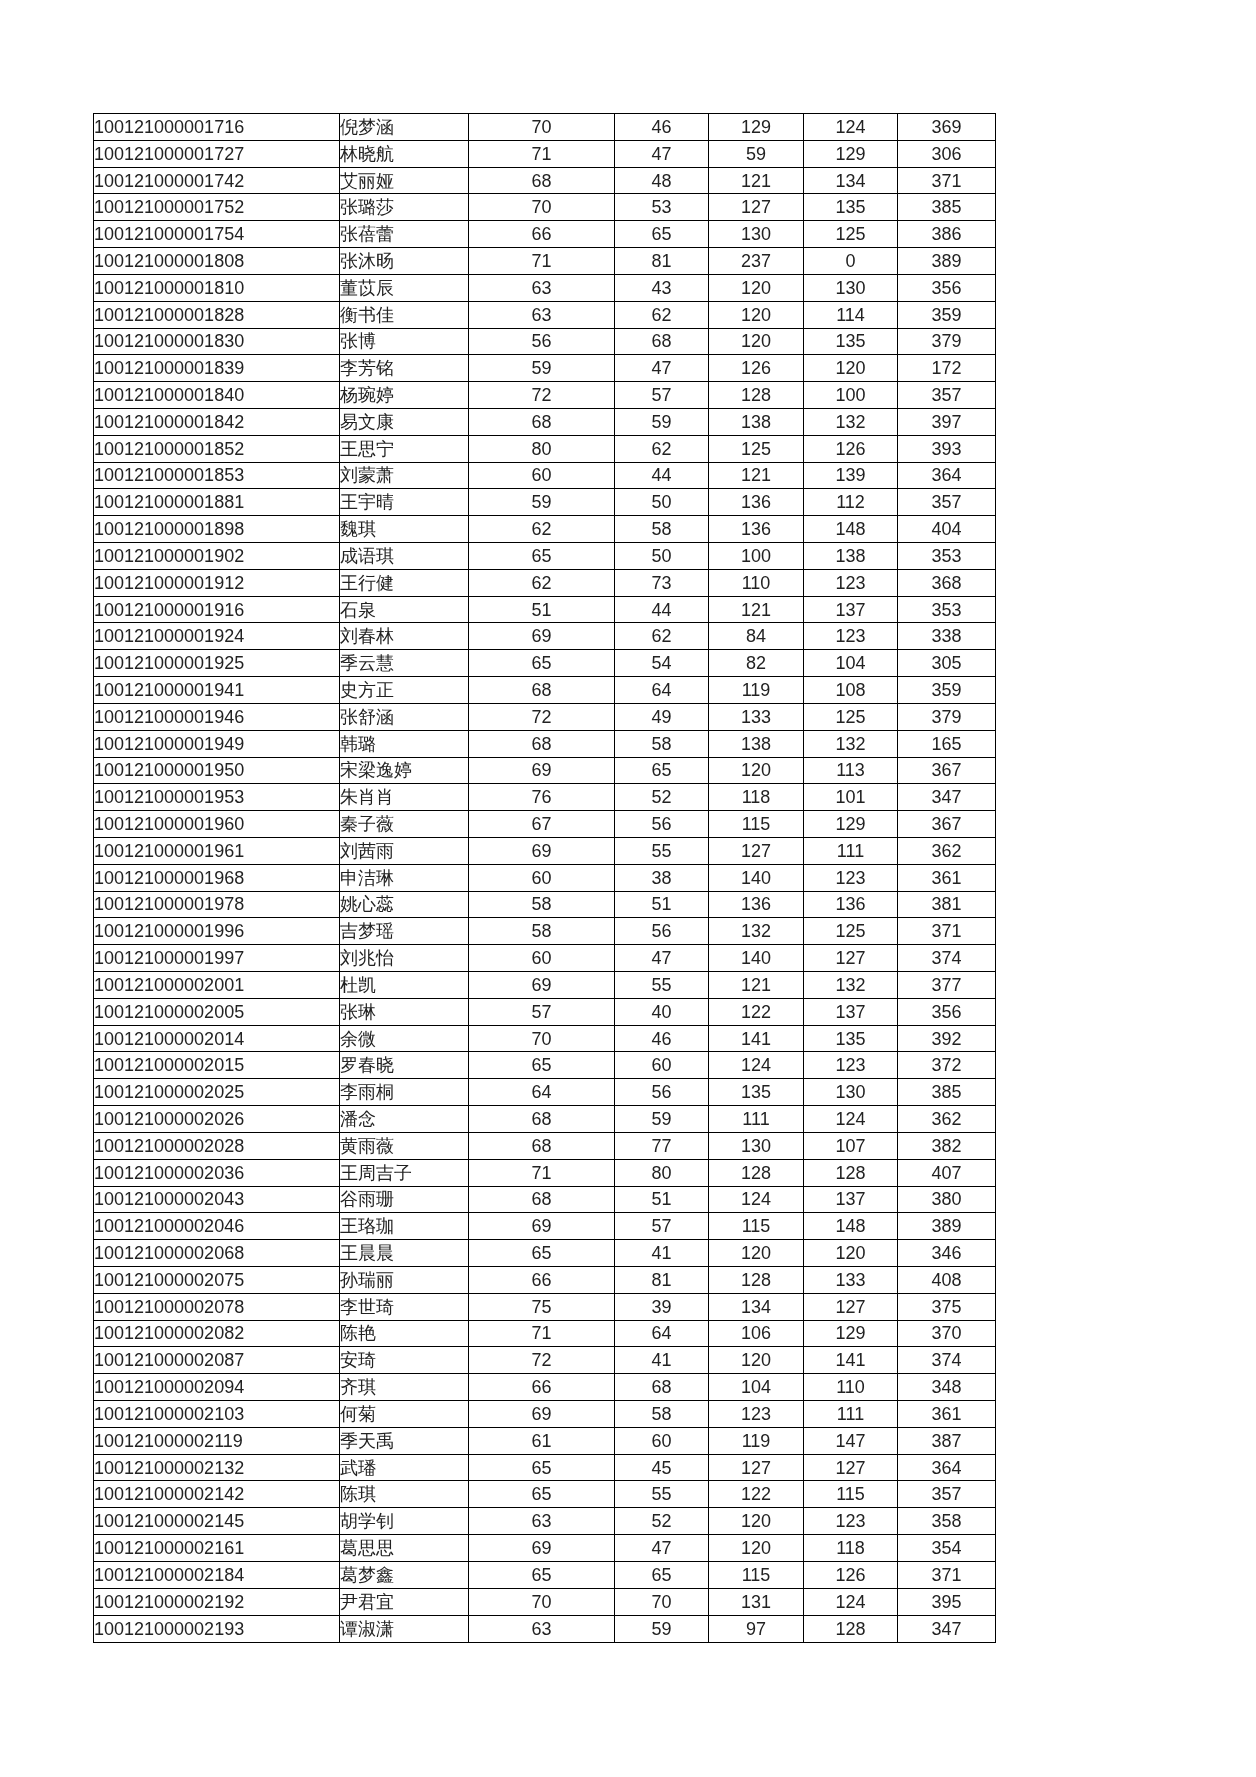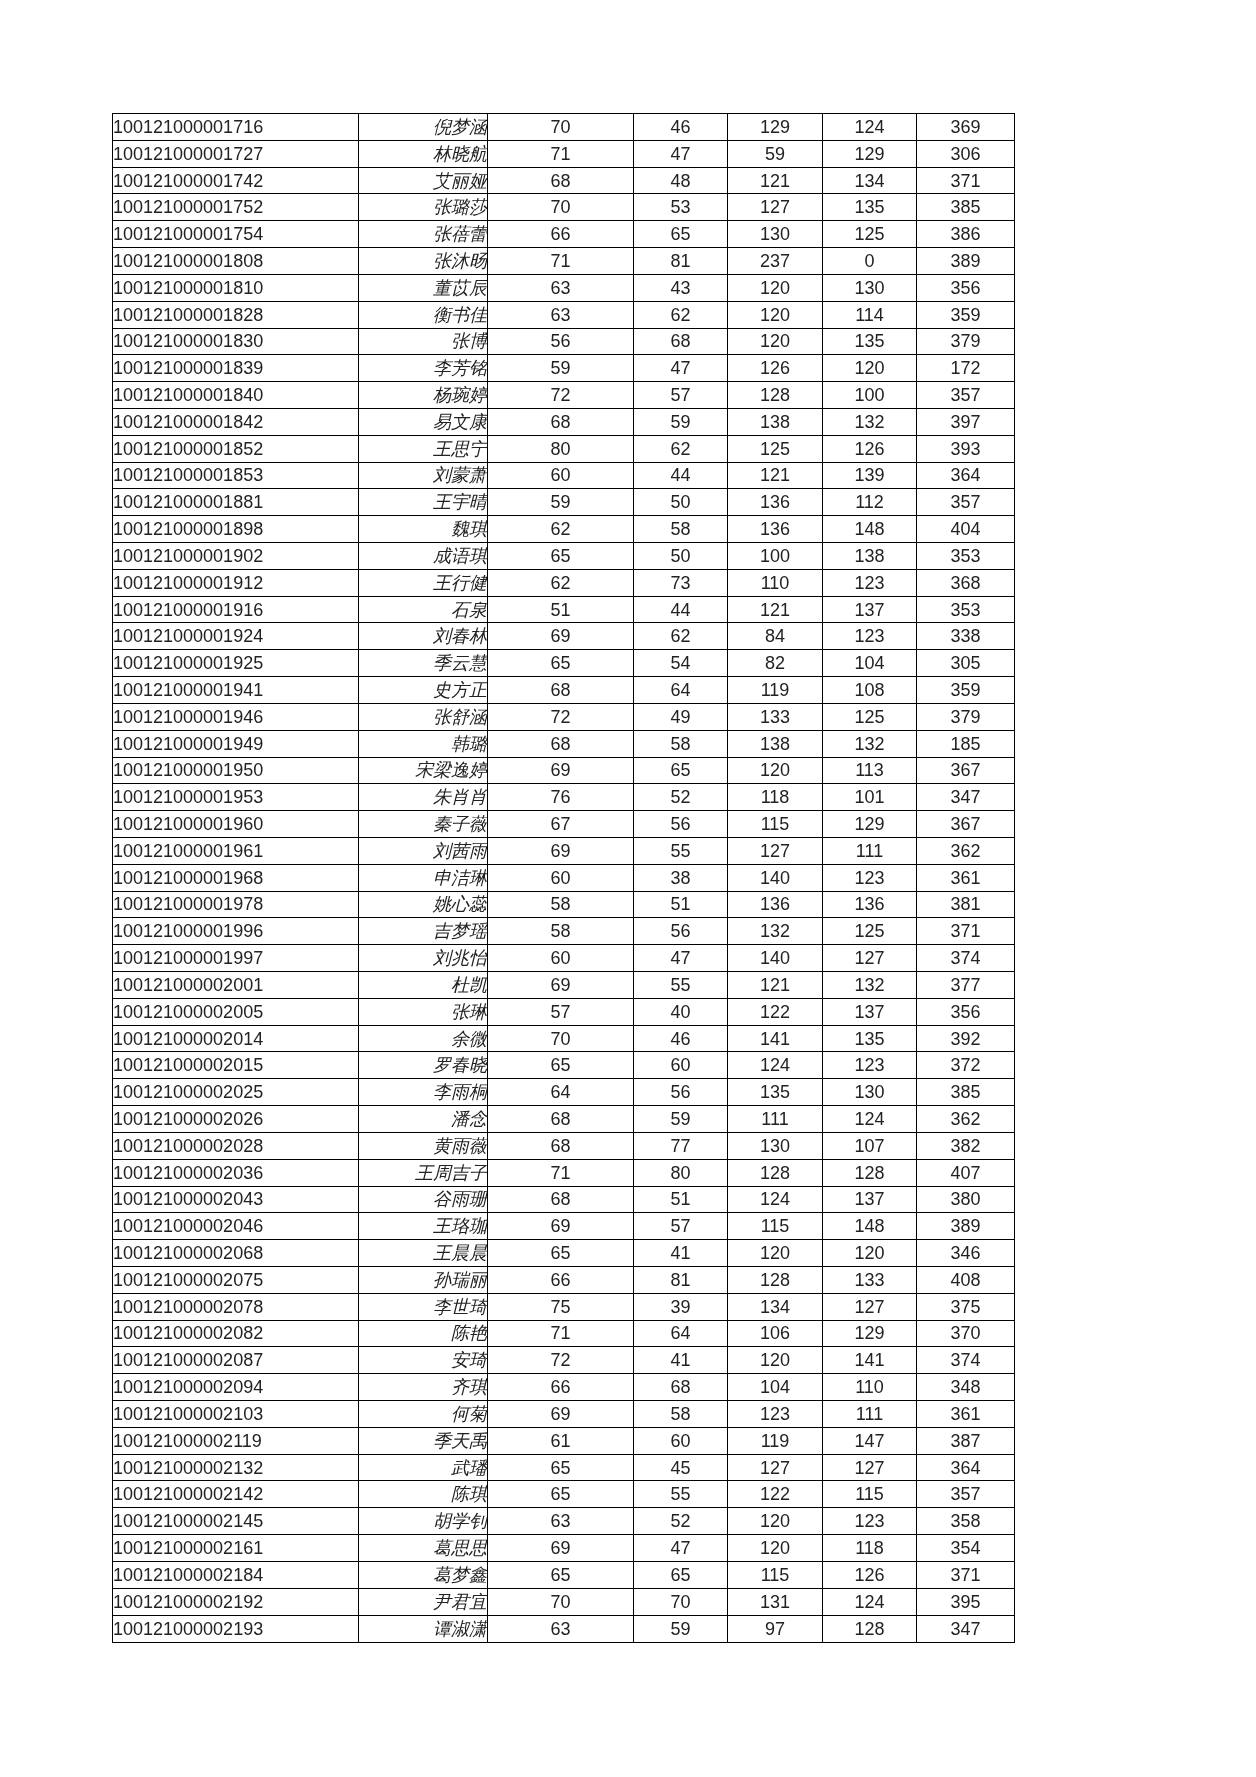--- a/index.html
+++ b/index.html
@@ -16,33 +16,32 @@
   .table-wrap {
     position: absolute;
     left: 93px;
     top: 113px;
   }
   table.score-table {
     border-collapse: collapse;
     table-layout: fixed;
     width: 902px;
     height: 1530px;
-    margin-left: 19px;
   }
   table.score-table td {
     border: 1px solid #000000;
     font-size: 18px;
     color: #222222;
     padding: 0;
     white-space: nowrap;
     overflow: hidden;
     line-height: 1;
   }
   td.c0 { text-align: left;  padding-left: 5px; letter-spacing: 0; }
-  td.c1 { text-align: right;  padding-left: 5px; font-style: italic; }
+  td.c1 { text-align: left;  padding-left: 5px; }
   td.c2, td.c3, td.c4, td.c5, td.c6 { text-align: center; }
 </style>
 </head>
 <body>
 
 <div class="page">
   <div class="table-wrap">
     <table class="score-table">
       <colgroup>
         <col style="width:246px">
@@ -261,21 +260,21 @@
             <td class="c5">125</td>
             <td class="c6">379</td>
           </tr>
           <tr>
             <td class="c0">100121000001949</td>
             <td class="c1">韩璐</td>
             <td class="c2">68</td>
             <td class="c3">58</td>
             <td class="c4">138</td>
             <td class="c5">132</td>
-            <td class="c6">185</td>
+            <td class="c6">165</td>
           </tr>
           <tr>
             <td class="c0">100121000001950</td>
             <td class="c1">宋梁逸婷</td>
             <td class="c2">69</td>
             <td class="c3">65</td>
             <td class="c4">120</td>
             <td class="c5">113</td>
             <td class="c6">367</td>
           </tr>

